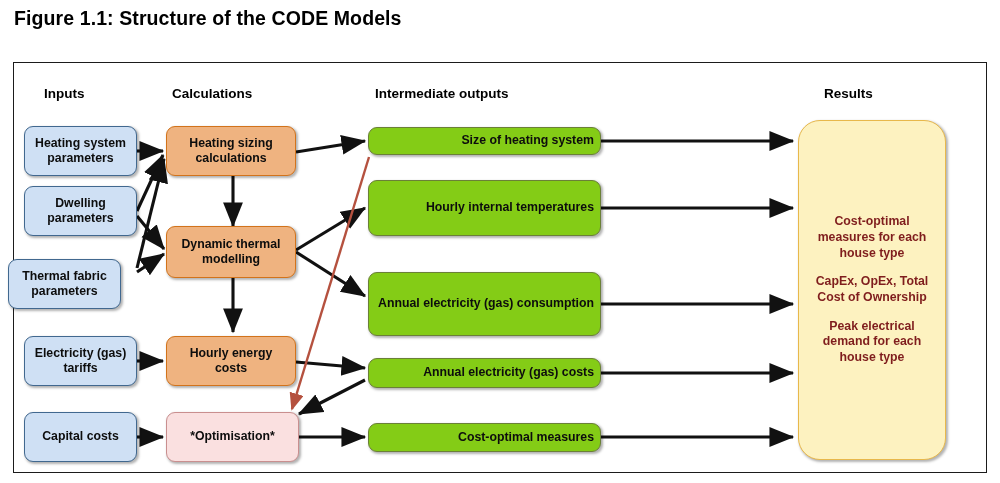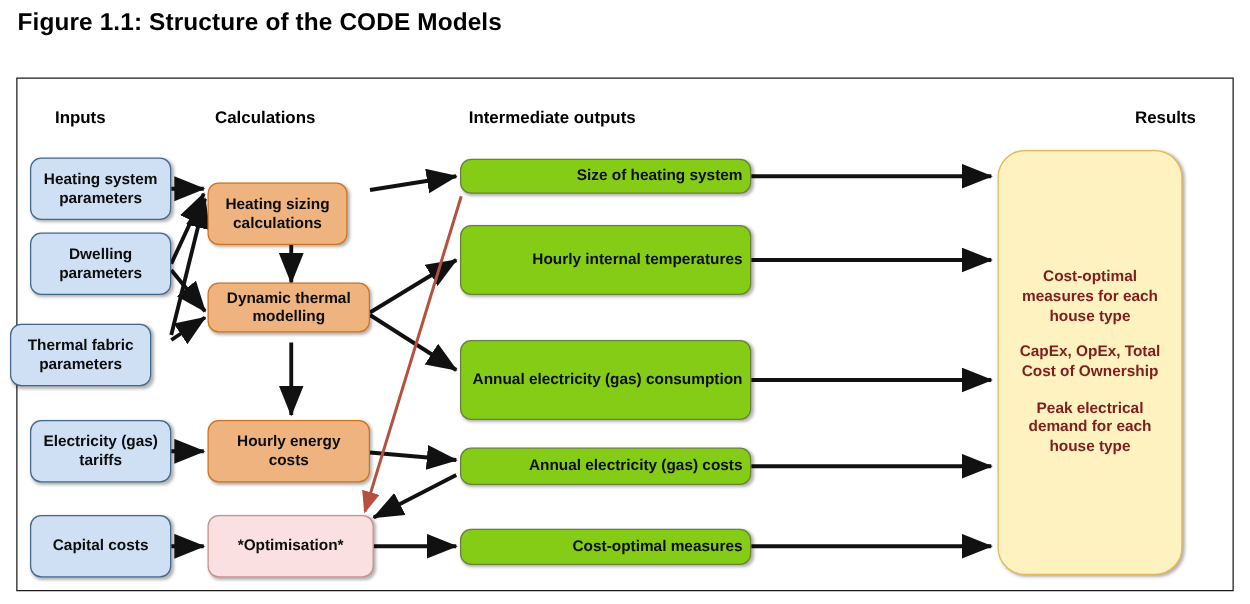--- a/index.html
+++ b/index.html
@@ -105,21 +105,21 @@
 </head>
 <body>
 
 <div id="figure-title">Figure 1.1: Structure of the CODE Models</div>
 
 <div id="diagram-frame"></div>
 
 <div class="col-header" style="left:22px; top:86px;padding-left:22px;">Inputs</div>
 <div class="col-header" style="left:172px; top:86px;">Calculations</div>
 <div class="col-header" style="left:375px; top:86px;">Intermediate outputs</div>
-<div class="col-header" style="left:908px; top:86px;">Results</div>
+<div class="col-header" style="left:824px; top:86px;">Results</div>
 
 <svg id="edge-layer" viewBox="0 0 1000 483">
   <defs>
     <marker id="arrowBlack" markerWidth="9" markerHeight="9" refX="7.6" refY="3.2" orient="auto" markerUnits="strokeWidth">
       <path d="M0,0 L8,3.2 L0,6.4 z" fill="#111111"></path>
     </marker>
     <marker id="arrowRed" markerWidth="8" markerHeight="8" refX="6.6" refY="3" orient="auto" markerUnits="strokeWidth">
       <path d="M0,0 L7.4,3 L0,6 z" fill="#b5513f"></path>
     </marker>
   </defs>
@@ -186,24 +186,24 @@
 <div class="node node-input" style="left:8px; top:243px; width:113px; height:50px;margin-top:16px;">
     <span>Thermal fabric<br>parameters</span>
   </div>
 <div class="node node-input" style="left:24px; top:336px; width:113px; height:50px;">
     <span>Electricity (gas)<br>tariffs</span>
   </div>
 <div class="node node-input" style="left:24px; top:412px; width:113px; height:50px;">
     <span>Capital costs</span>
   </div>
 
-<div class="node node-calc" style="left:166px; top:126px; width:112px; height:50px;margin-top:20px;">
+<div class="node node-calc" style="left:166px; top:126px; width:130px; height:50px;">
     <span>Heating sizing<br>calculations</span>
   </div>
-<div class="node node-calc" style="left:166px; top:226px; width:130px; height:40px;">
+<div class="node node-calc" style="left:166px; top:226px; width:130px; height:52px;">
     <span>Dynamic thermal<br>modelling</span>
   </div>
 <div class="node node-calc" style="left:166px; top:336px; width:130px; height:50px;">
     <span>Hourly energy<br>costs</span>
   </div>
 <div class="node node-optim" style="left:166px; top:412px; width:133px; height:50px;">
     <span>*Optimisation*</span>
   </div>
 
 <div class="node node-output" style="left:368px; top:127px; width:233px; height:28px;">

